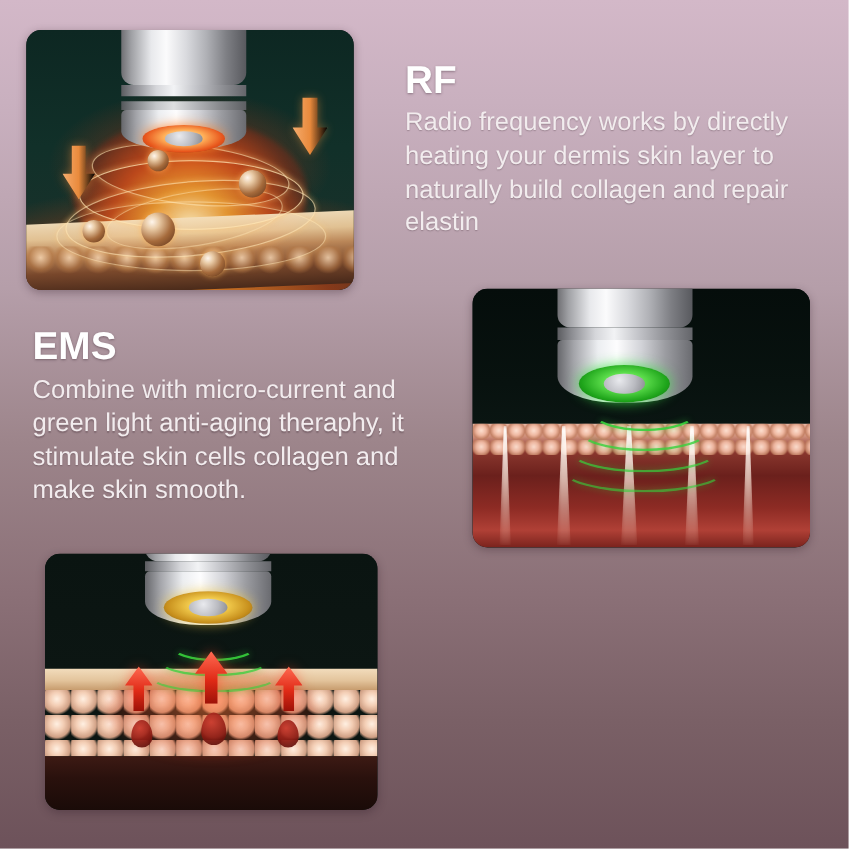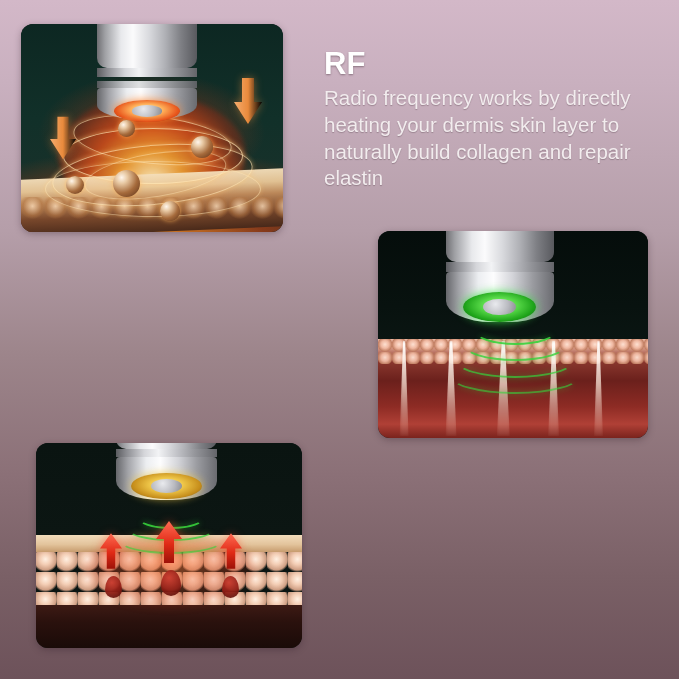--- a/index.html
+++ b/index.html
@@ -257,20 +257,22 @@
       </svg>
     </div>
   </div>
 
   <div class="block" id="rf-block">
     <div class="heading">RF</div>
     <div class="body-text">Radio frequency works by directly heating your dermis skin layer to naturally build collagen and repair elastin</div>
   </div>
 
   <div class="block" id="ems-block">
+    <div class="heading">EMS</div>
+    <div class="body-text">Combine with micro-current and green light anti-aging theraphy, it stimulate skin cells collagen and make skin smooth.</div>
   </div>
 
   <div class="panel" id="panel-ems">
     <div class="scene">
       <div class="bg-dark"></div>
       <div class="derm">
         <div class="cells"></div>
       </div>
 
       <div class="beam" style="left:8%;top:53%;width:9px;height:46%;clip-path:polygon(38% 0,62% 0,100% 100%,0 100%);"></div>

